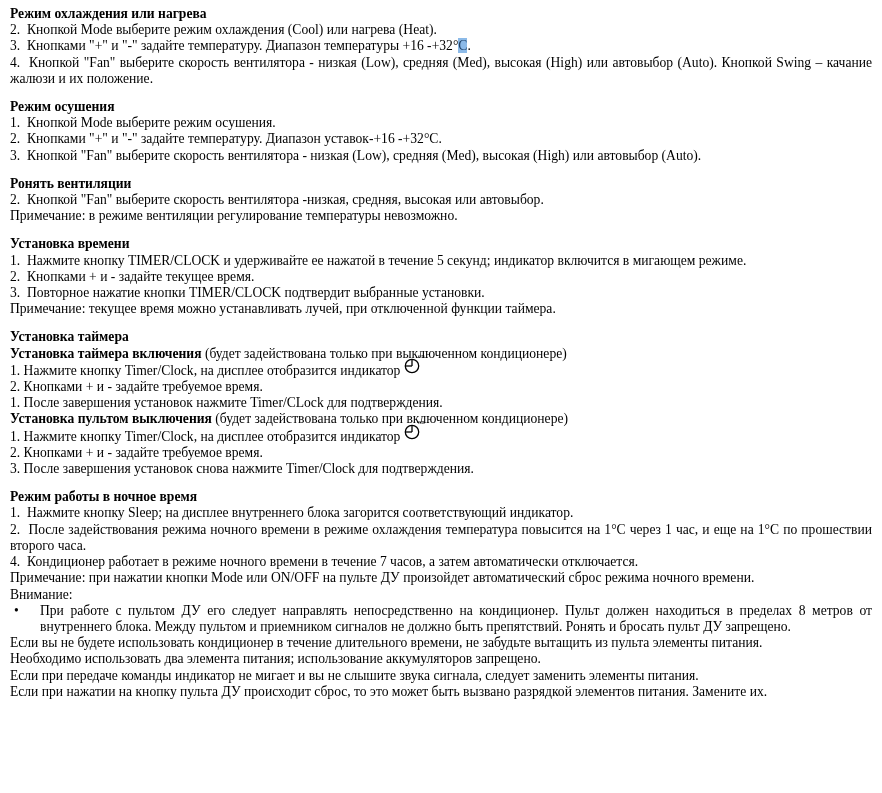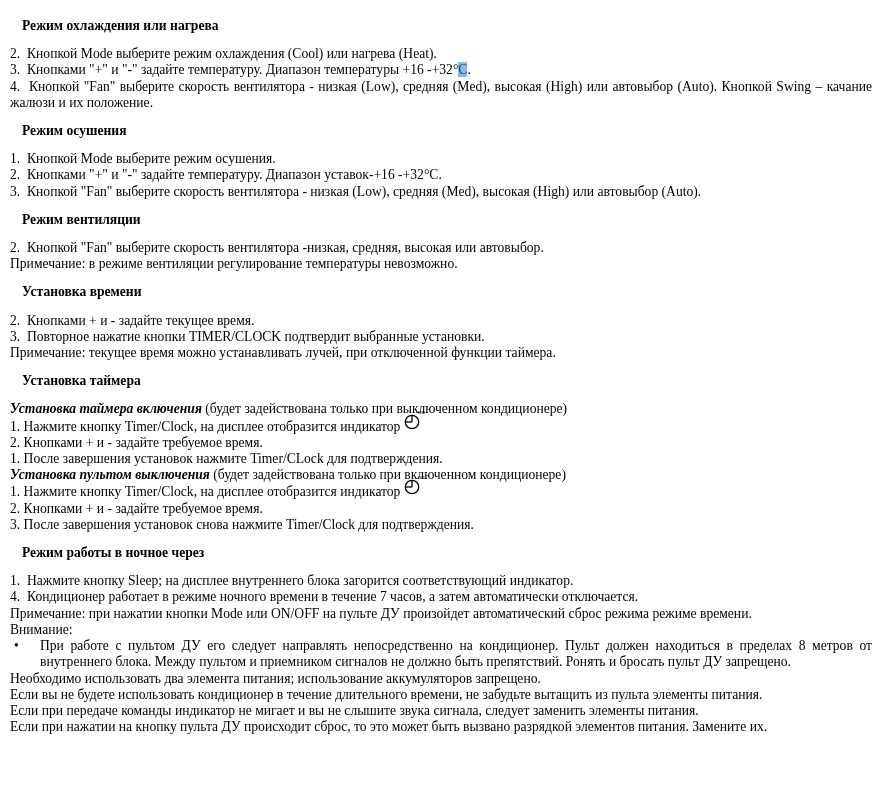--- a/index.html
+++ b/index.html
@@ -10,65 +10,66 @@
     padding:6px 10px 8px 10px;
     background:#ffffff;
     color:#000;
     font-family:"Liberation Serif","DejaVu Serif",serif;
     font-size:13.6px;
     line-height:16.2px;
   }
   .section{margin-bottom:12px;}
   .section.gap-lg{margin-top:10px;}
   h3.sec-title{
-    margin:12px;
+    margin:0;
     font-size:13.6px;
     line-height:16.2px;
     font-weight:bold;
   }
   p{margin:0;text-align:justify;}
   p.bullet{position:relative;padding-left:30px;}
   p.bullet .marker{position:absolute;left:4px;top:0;}
   .hl{background:#8cbae8;color:#1d3f66;}
   .power-icon{display:inline-block;}
   .power-icon svg{vertical-align:-3px;}
   .timer-icon{
     position:relative;display:inline-block;
     width:16px;height:13px;margin-right:8px;vertical-align:baseline;
   }
   .timer-icon svg{position:absolute;left:0;top:-4px;}
   .timer-icon sup{
     position:absolute;left:14px;top:-9px;
     font-size:7px;line-height:1;letter-spacing:0;
   }
-  strong{font-weight:bold;font-style:italic;}
+  strong{font-weight:bold;}
 </style>
 </head>
 <body>
 
 <div class="page">
     <div class="section">
       <h3 class="sec-title">Режим охлаждения или нагрева</h3>
       <p class="item">2.&nbsp; Кнопкой Mode выберите режим охлаждения (Cool) или нагрева (Heat).</p>
       <p class="item">3.&nbsp; Кнопками "+" и "-" задайте температуру. Диапазон температуры +16 -+32°<span class="hl" style="background-color: rgb(140, 186, 232);">C</span>.</p>
       <p class="item">4.&nbsp; Кнопкой "Fan" выберите скорость вентилятора - низкая (Low), средняя (Med), высокая (High) или автовыбор (Auto). Кнопкой Swing – качание жалюзи и их положение.</p>
     </div>
     <div class="section">
       <h3 class="sec-title">Режим осушения</h3>
       <p class="item">1.&nbsp; Кнопкой Mode выберите режим осушения.</p>
       <p class="item">2.&nbsp; Кнопками "+" и "-" задайте температуру. Диапазон уставок-+16 -+32°С.</p>
       <p class="item">3.&nbsp; Кнопкой "Fan" выберите скорость вентилятора - низкая (Low), средняя (Med), высокая (High) или автовыбор (Auto).</p>
     </div>
     <div class="section">
-      <h3 class="sec-title">Режим вентиляции</h3>
+      <h3 class="sec-title">Ронять вентиляции</h3>
       <p class="item">2.&nbsp; Кнопкой "Fan" выберите скорость вентилятора -низкая, средняя, высокая или автовыбор.</p>
       <p class="note">Примечание: в режиме вентиляции регулирование температуры невозможно.</p>
     </div>
     <div class="section">
       <h3 class="sec-title">Установка времени</h3>
+      <p class="item">1.&nbsp; Нажмите кнопку TIMER/CLOCK и удерживайте ее нажатой в течение 5 секунд; индикатор включится в мигающем режиме.</p>
       <p class="item">2.&nbsp; Кнопками + и - задайте текущее время.</p>
       <p class="item">3.&nbsp; Повторное нажатие кнопки TIMER/CLOCK подтвердит выбранные установки.</p>
       <p class="note">Примечание: текущее время можно устанавливать лучей, при отключенной функции таймера.</p>
     </div>
     <div class="section">
       <h3 class="sec-title">Установка таймера</h3>
       <p class="subheader"><strong>Установка таймера включения</strong> (будет задействована только при выключенном кондиционере)</p>
       <p class="item">1. Нажмите кнопку Timer/Clock, на дисплее отобразится индикатор <span class="timer-icon"><svg width="16" height="16" viewBox="0 0 16 16" aria-hidden="true">
             <circle cx="8" cy="8" r="6.7" fill="none" stroke="#000" stroke-width="1.3"></circle>
             <line x1="8" y1="8" x2="8" y2="1.9" stroke="#000" stroke-width="1.3"></line>
@@ -79,24 +80,25 @@
       <p class="subheader"><strong>Установка пультом выключения</strong> (будет задействована только при включенном кондиционере)</p>
       <p class="item">1. Нажмите кнопку Timer/Clock, на дисплее отобразится индикатор <span class="timer-icon"><svg width="16" height="16" viewBox="0 0 16 16" aria-hidden="true">
             <circle cx="8" cy="8" r="6.7" fill="none" stroke="#000" stroke-width="1.3"></circle>
             <line x1="8" y1="8" x2="8" y2="1.9" stroke="#000" stroke-width="1.3"></line>
             <line x1="8" y1="8" x2="2" y2="8" stroke="#000" stroke-width="1.3"></line>
           </svg><sup>on</sup></span></p>
       <p class="item">2. Кнопками + и - задайте требуемое время.</p>
       <p class="item">3. После завершения установок снова нажмите Timer/Clock для подтверждения.</p>
     </div>
     <div class="section gap-lg">
-      <h3 class="sec-title">Режим работы в ночное через</h3>
+      <h3 class="sec-title">Режим работы в ночное время</h3>
       <p class="item">1.&nbsp; Нажмите кнопку Sleep; на дисплее внутреннего блока загорится соответствующий индикатор.</p>
+      <p class="item">2.&nbsp; После задействования режима ночного времени в режиме охлаждения температура повысится на 1°С через 1 час, и еще на 1°С по прошествии второго часа.</p>
       <p class="item">4.&nbsp; Кондиционер работает в режиме ночного времени в течение 7 часов, а затем автоматически отключается.</p>
-      <p class="note">Примечание: при нажатии кнопки Mode или ON/OFF на пульте ДУ произойдет автоматический сброс режима режиме времени.</p>
+      <p class="note">Примечание: при нажатии кнопки Mode или ON/OFF на пульте ДУ произойдет автоматический сброс режима ночного времени.</p>
       <p class="note">Внимание:</p>
       <p class="bullet"><span class="marker">•</span>При работе с пультом ДУ его следует направлять непосредственно на кондиционер. Пульт должен находиться в пределах 8 метров от внутреннего блока. Между пультом и приемником сигналов не должно быть препятствий. Ронять и бросать пульт ДУ запрещено.</p>
+      <p class="plain">Если вы не будете использовать кондиционер в течение длительного времени, не забудьте вытащить из пульта элементы питания.</p>
       <p class="plain">Необходимо использовать два элемента питания; использование аккумуляторов запрещено.</p>
-      <p class="plain">Если вы не будете использовать кондиционер в течение длительного времени, не забудьте вытащить из пульта элементы питания.</p>
       <p class="plain">Если при передаче команды индикатор не мигает и вы не слышите звука сигнала, следует заменить элементы питания.</p>
       <p class="plain">Если при нажатии на кнопку пульта ДУ происходит сброс, то это может быть вызвано разрядкой элементов питания. Замените их.</p>
     </div>
   </div>
 
 </body></html>

